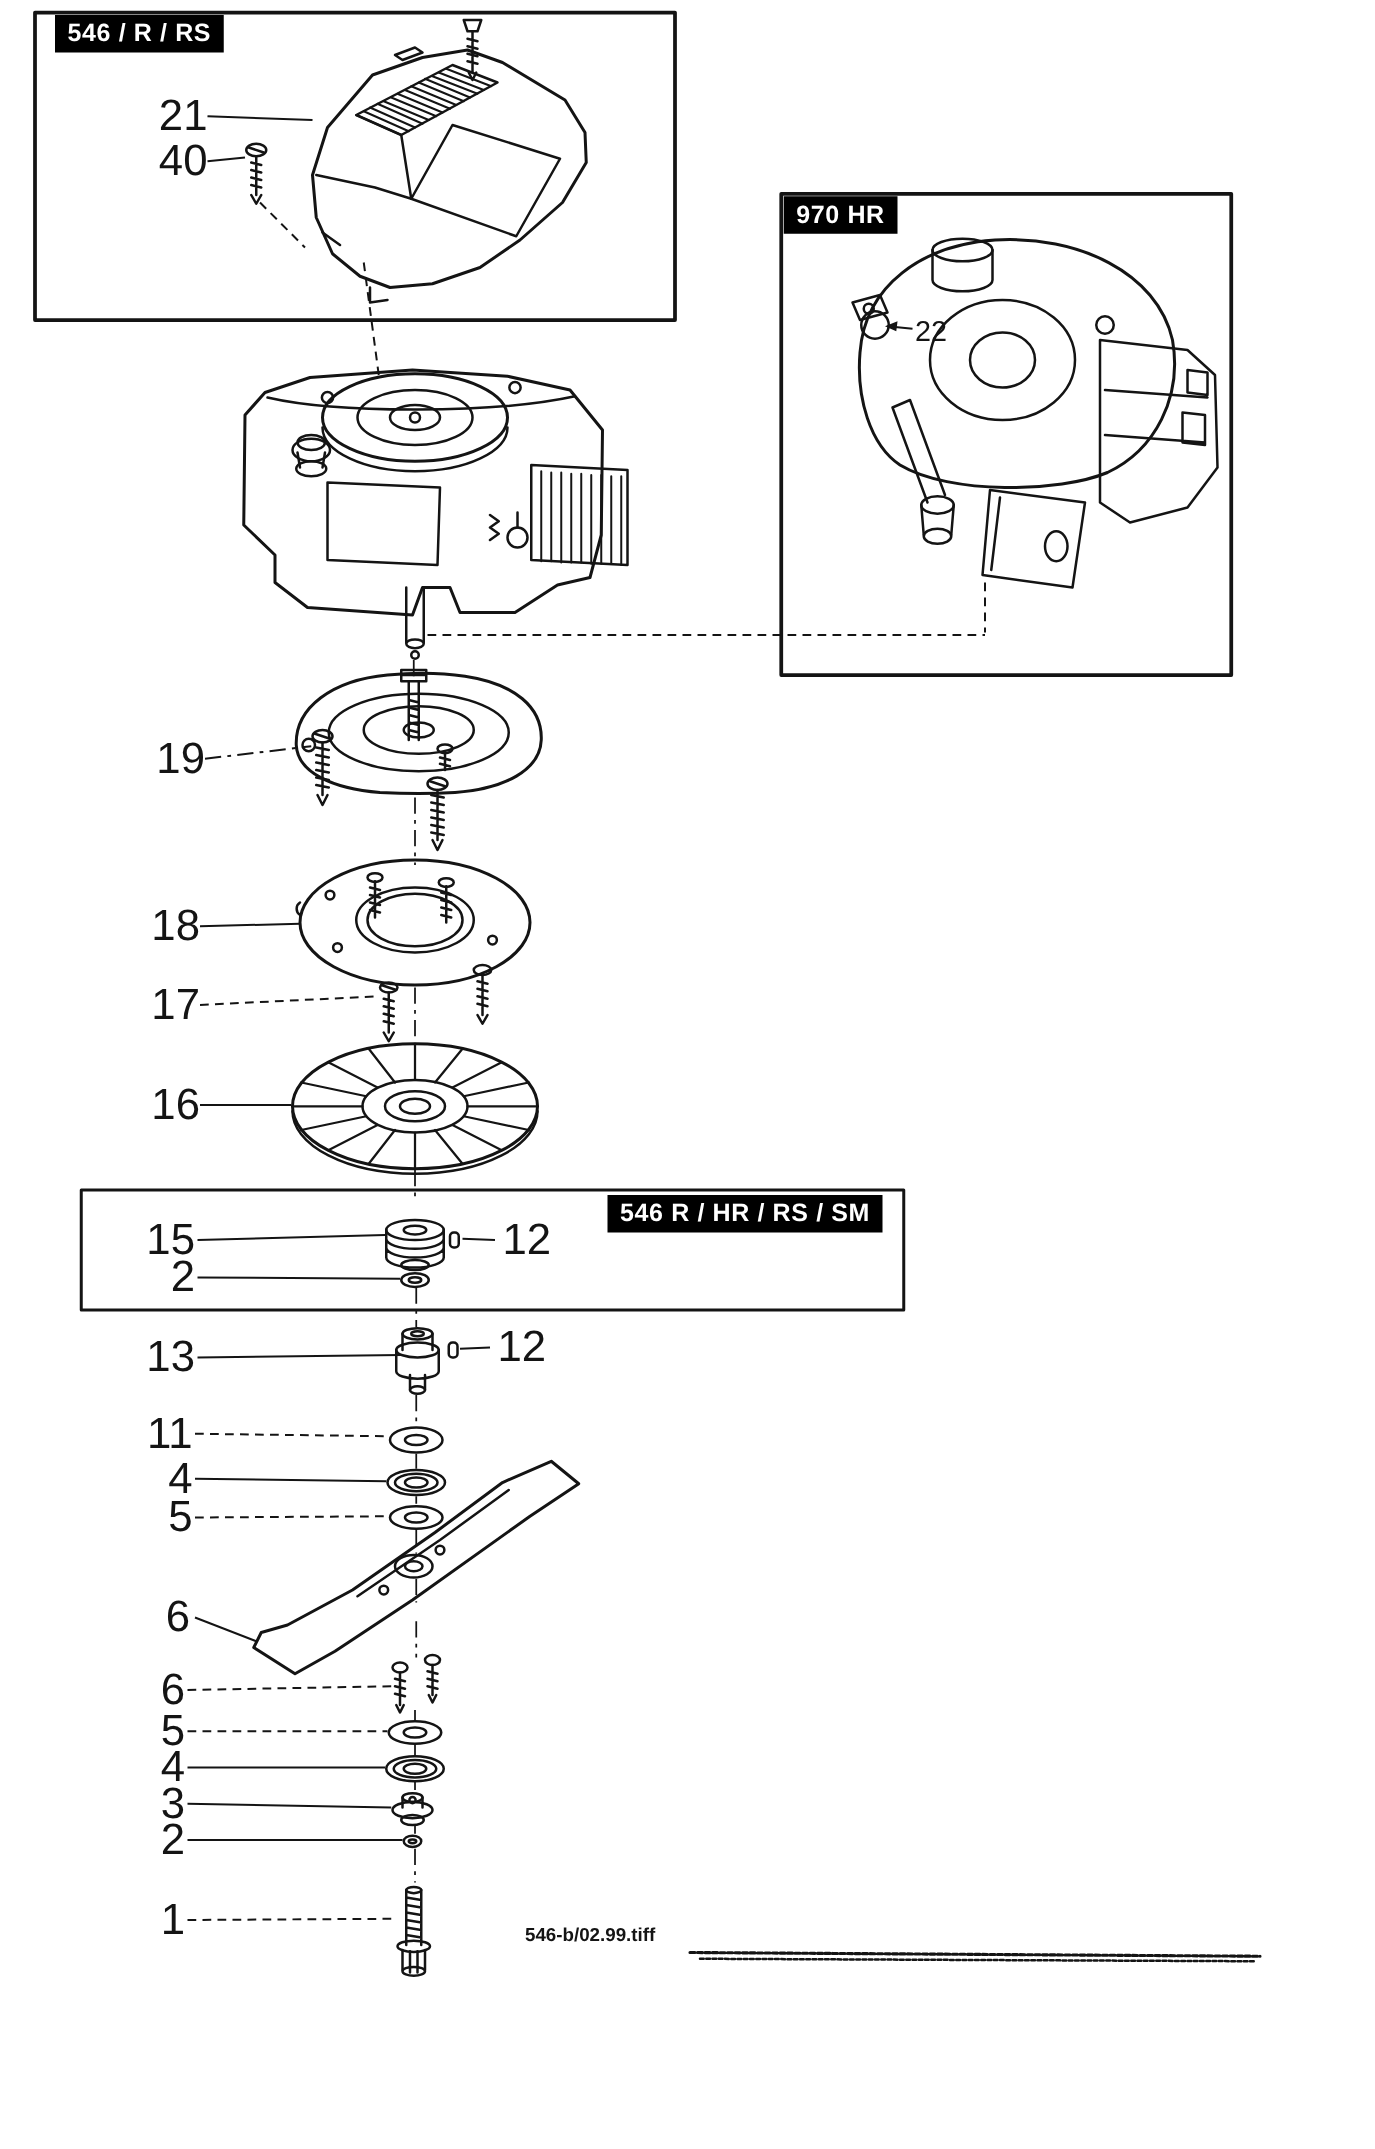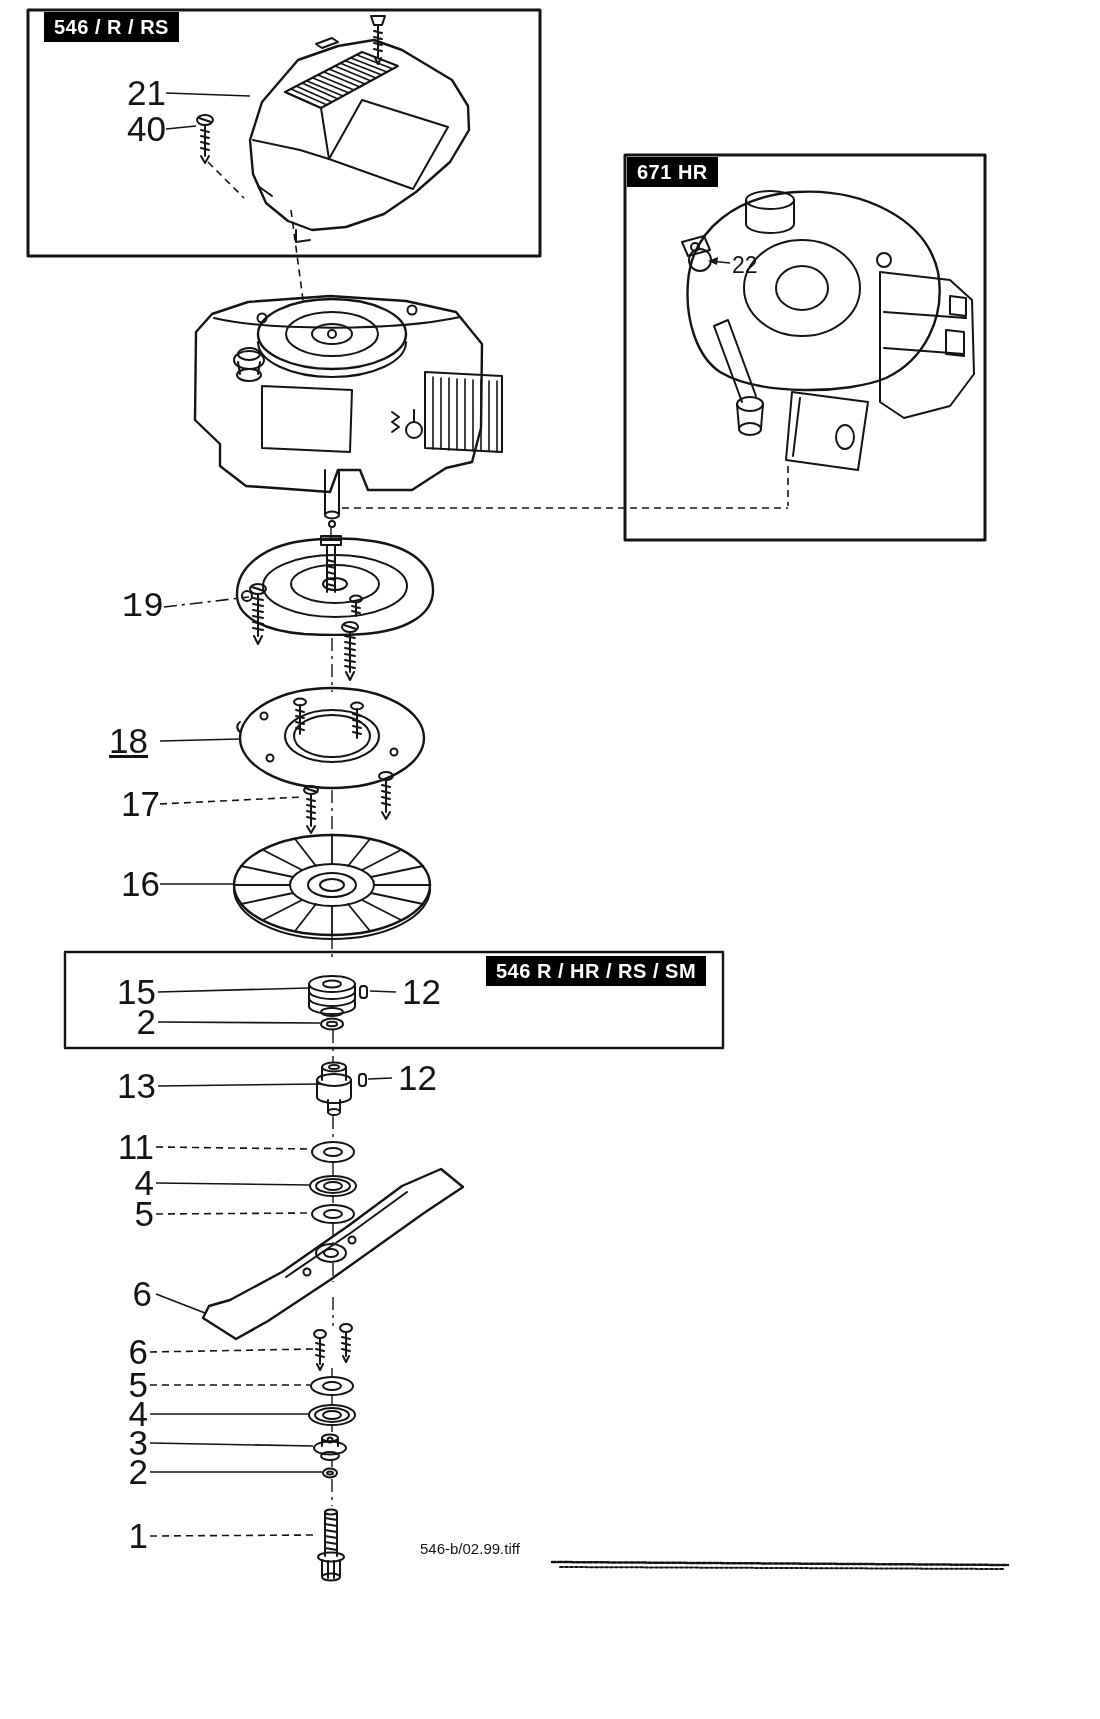--- a/index.html
+++ b/index.html
@@ -27,21 +27,21 @@
     padding:0 10px;letter-spacing:.5px;white-space:nowrap;
   }
   .callout{
     position:absolute;width:48px;height:30px;
     font-size:35px;line-height:30px;text-align:right;color:#141414;
   }
   .callout.left{text-align:left;}
   .callout.small{font-size:23px;width:30px;}
   .footer{
     position:absolute;left:420px;top:1540px;
-    font-size:15px;font-weight:normal;color:#141414;
+    font-size:15px;font-weight:bold;color:#141414;
   }
 </style>
 </head>
 <body>
 
 <div class="canvas">
 
   <svg width="1100" height="1719" viewBox="0 0 1100 1719">
 
     <g>
@@ -285,28 +285,28 @@
       <path class="leader dash" d="M150 1536 L318 1535"></path>
     </g>
 
     <g>
       <path class="art" style="stroke-width:2.5;stroke-dasharray:4 2" d="M552 1562 L1008 1565"></path>
       <path class="art" style="stroke-width:2;stroke-dasharray:3 2" d="M560 1567 L1004 1569"></path>
     </g>
   </svg>
 
   <div class="chip" style="left:44px;top:12px;">546 / R / RS</div>
-  <div class="chip" style="left:627px;top:157px;">671 HR</div>
+  <div class="chip" style="left:627px;top:157px;">970 HR</div>
   <div class="chip" style="left:486px;top:956px;">546 R / HR / RS / SM</div>
 
   <div class="callout" style="left:118px;top:78px;">21</div>
   <div class="callout" style="left:118px;top:114px;">40</div>
   <div class="callout small left" style="left:732px;top:250px;">22</div>
-  <div class="callout" style="left:116px;top:592px;font-family:Liberation Mono, monospace;">19</div>
-  <div class="callout" style="left:100px;top:726px;text-decoration:underline;">18</div>
+  <div class="callout" style="left:116px;top:592px;">19</div>
+  <div class="callout" style="left:112px;top:726px;">18</div>
   <div class="callout" style="left:112px;top:789px;">17</div>
   <div class="callout" style="left:112px;top:869px;">16</div>
   <div class="callout" style="left:108px;top:977px;">15</div>
   <div class="callout" style="left:108px;top:1007px;">2</div>
   <div class="callout left" style="left:402px;top:977px;">12</div>
   <div class="callout" style="left:108px;top:1071px;">13</div>
   <div class="callout left" style="left:398px;top:1063px;">12</div>
   <div class="callout" style="left:106px;top:1132px;">11</div>
   <div class="callout" style="left:106px;top:1168px;">4</div>
   <div class="callout" style="left:106px;top:1199px;">5</div>

